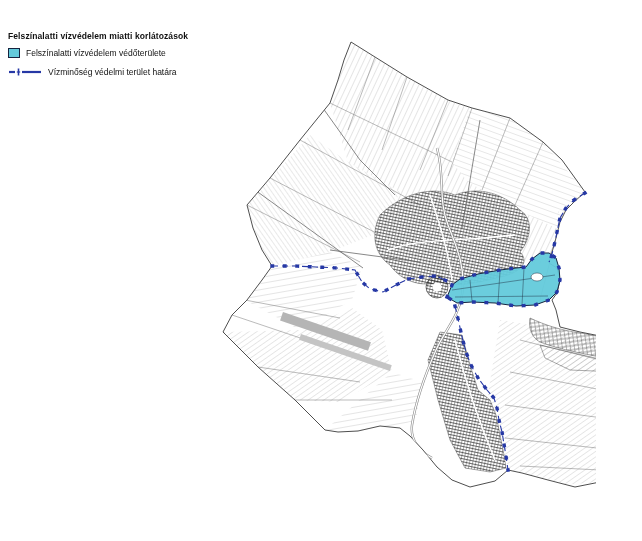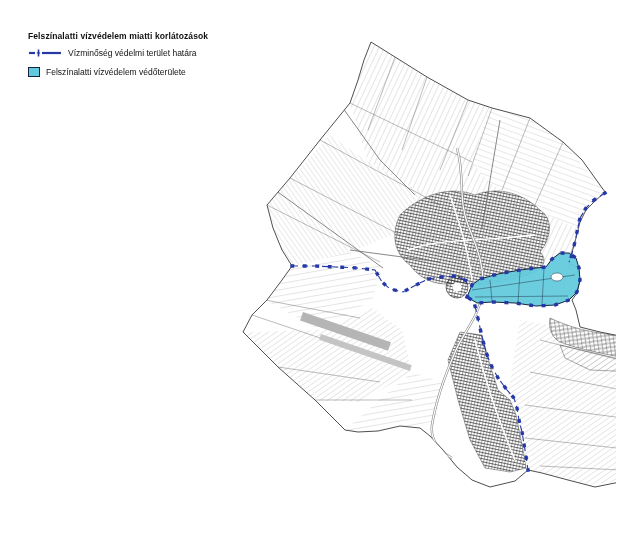--- a/index.html
+++ b/index.html
@@ -5,21 +5,21 @@
   :root{
     --protected-area-fill:#63cadb;
     --protected-area-border:#16233f;
     --boundary-line:#2638a5;
     --map-line:#3a3a3a;
     --runway-gray:#b5b5b5;
     --background:#ffffff;
   }
   html,body{margin:0;padding:0;background:var(--background);}
   .stage{position:relative;width:596px;height:541px;background:var(--background);
-         font-family:"Liberation Sans", sans-serif;overflow:hidden;margin-left:20px;}
+         font-family:"Liberation Sans", sans-serif;overflow:hidden;}
   .map-svg{position:absolute;left:0;top:0;}
   .legend{position:absolute;left:8px;top:31px;z-index:5;}
   .legend-title{font-size:8.5px;font-weight:bold;color:#111;margin:0 0 7px 0;letter-spacing:.1px;}
   .legend-item{display:flex;align-items:center;margin:0 0 9px 0;}
   .legend-item .sym{flex:0 0 auto;margin-right:6px;display:flex;align-items:center;}
   .legend-item .lbl{font-size:8.5px;color:#111;}
   .swatch{width:12px;height:10px;background:var(--protected-area-fill);
           border:1.6px solid var(--protected-area-border);box-sizing:border-box;}
   
   .outline{fill:#ffffff;stroke:var(--map-line);stroke-width:.9;}
@@ -37,35 +37,35 @@
 </head>
 <body>
 
 <div class="stage">
 
   <div class="legend">
     <div class="legend-title">Felszínalatti vízvédelem miatti korlátozások</div>
 
     <div class="legend-item">
       <span class="sym">
+        <span class="swatch"></span>
+      </span>
+      <span class="lbl">Felszínalatti vízvédelem védőterülete</span>
+    </div>
+
+    <div class="legend-item">
+      <span class="sym">
         <svg width="34" height="10" viewBox="0 0 34 10">
           <path d="M1 5 H7" stroke="var(--boundary-line)" stroke-width="2.2"></path>
           <path d="M10.5 1.5 V8.5" stroke="var(--boundary-line)" stroke-width="1.6"></path>
           <path d="M8.8 5 H12.2" stroke="var(--boundary-line)" stroke-width="1.2"></path>
           <path d="M14 5 H33" stroke="var(--boundary-line)" stroke-width="2.2"></path>
         </svg>
       </span>
       <span class="lbl">Vízminőség védelmi terület határa</span>
-    </div>
-
-    <div class="legend-item">
-      <span class="sym">
-        <span class="swatch"></span>
-      </span>
-      <span class="lbl">Felszínalatti vízvédelem védőterülete</span>
     </div>
   </div>
 
   <svg class="map-svg" width="642" height="541" viewBox="0 0 642 541">
     <defs>
       <pattern id="hatchA" width="5" height="5" patternUnits="userSpaceOnUse" patternTransform="rotate(25)">
         <line x1="0" y1="0" x2="0" y2="5" stroke="#8f8f8f" stroke-width=".55"></line>
       </pattern>
       <pattern id="hatchB" width="4" height="4" patternUnits="userSpaceOnUse" patternTransform="rotate(-35)">
         <line x1="0" y1="0" x2="0" y2="4" stroke="#979797" stroke-width=".5"></line>

